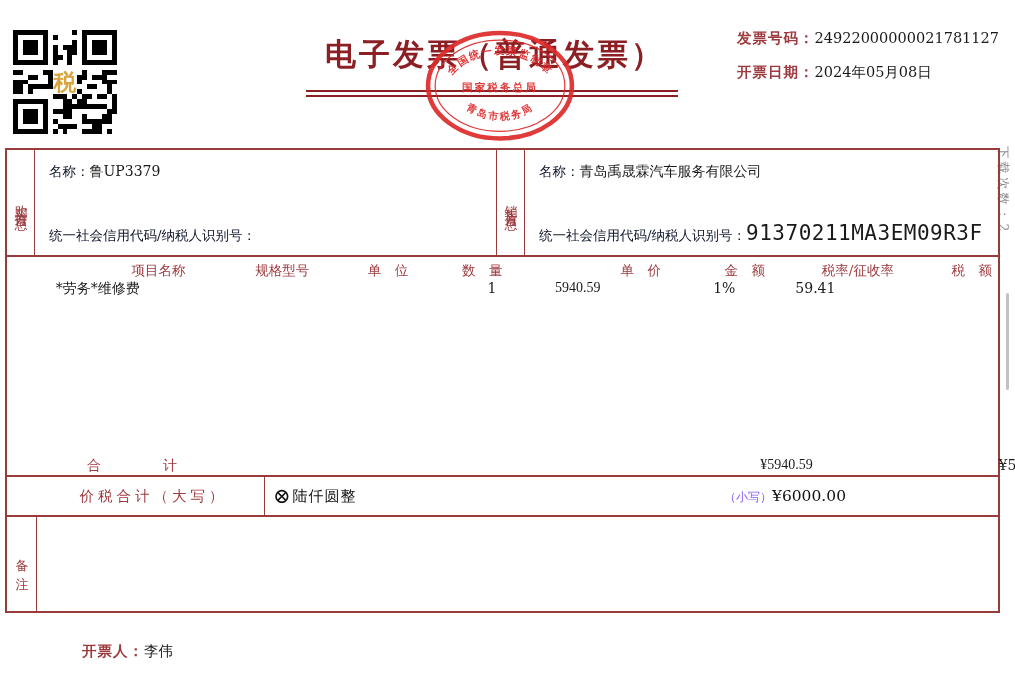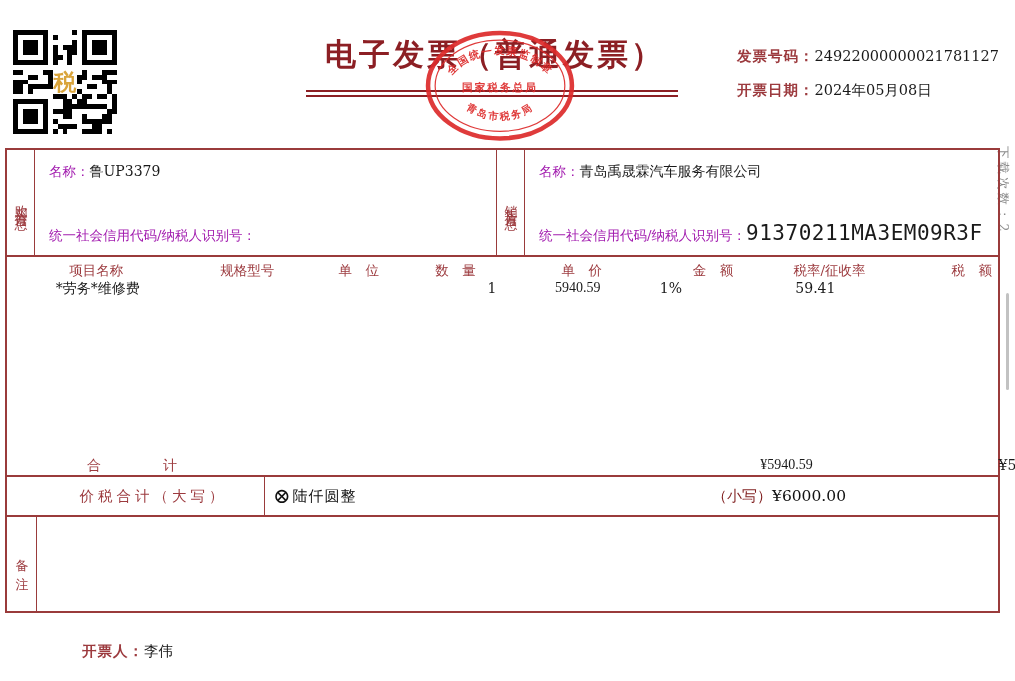--- a/index.html
+++ b/index.html
@@ -17,21 +17,21 @@
   .title {
     position:absolute; left:285px; top:34px; width:420px; text-align:center;
     font-size:31px; font-weight:bold; color:#8c1f24; letter-spacing:3px; white-space:nowrap;
   }
   .title-line { position:absolute; left:306px; width:372px; height:2px; background:#8c1f24; }
   .title-line.l1 { top:90px; }
   .title-line.l2 { top:95px; }
 
   .stamp { position:absolute; left:424px; top:30px; width:152px; height:112px; opacity:.92; pointer-events:none; }
 
-  .meta { position:absolute; left:737px; top:47px; font-size:14.5px; white-space:nowrap; }
+  .meta { position:absolute; left:737px; top:29px; font-size:14.5px; white-space:nowrap; }
   .meta .row { margin-bottom:15px; }
   .meta .lbl { color:#9c3a3e; font-weight:bold; letter-spacing:1px; }
   .meta .val { color:#1a1a1a; }
 
   .side-note {
     position:absolute; left:1011px; top:146px; transform:rotate(90deg); transform-origin:0 0;
     font-size:12.5px; color:#8a8a8a; letter-spacing:3px; white-space:nowrap;
   }
   .scrollbar { position:absolute; left:1006px; top:293px; width:3px; height:97px; background:#c2c2c2; border-radius:2px; }
 
@@ -49,52 +49,52 @@
     color:#9c3a3e; font-size:13px;
     writing-mode:vertical-lr; text-orientation:upright; letter-spacing:3px;
   }
 
   
   .parties { flex:0 0 107px; display:flex; }
   .party-content { display:flex; flex-direction:column; padding:13px 12px 0 14px; font-size:13.5px; }
   .party-content.buyer  { flex:0 0 462px; border-right:1.5px solid #9a3b3b; }
   .party-content.seller { flex:1; }
   .party-line2 { margin-top:40px; }
-  .party-lbl { color:#a21caf; }
+  .party-lbl { color:#0f172a; }
   .party-val { color:#1a1a1a; font-size:14px;text-align:right; }
   .tax-id-val { font-family:"DejaVu Sans Mono","Liberation Mono",monospace; font-size:21px; letter-spacing:.5px; }
 
   
   .items { flex:0 0 220px; display:flex; flex-direction:column; font-size:14px; }
   .irow { display:flex; white-space:nowrap; }
   .items-header { padding-top:5px; color:#9c3a3e; font-size:13.5px; }
   .items-data { color:#1a1a1a; }
   .spacer { flex:1; }
   .c { overflow:visible; }
   .c1 { flex:0 0 18%; }  .c2 { flex:0 0 12.5%; } .c3 { flex:0 0 10%; }
   .c4 { flex:0 0 9.5%; } .c5 { flex:0 0 16%; }   .c6 { flex:0 0 10.5%;font-family:Liberation Serif, serif; }
   .c7 { flex:0 0 13%; }  .c8 { flex:0 0 10.5%; }
-  .tc { text-align:center; } .tr { text-align:right; } .tl { text-align:center; }
+  .tc { text-align:right; } .tr { text-align:right; } .tl { text-align:center; }
   .pr6 { padding-right:6px; } .pr4 { padding-right:4px; } .pl8 { padding-left:8px; }
   .item-name { padding-left:3px; }
   .total-row { }
   .total-label { padding-left:80px; letter-spacing:62px; color:#9c3a3e; }
 
   
   .summary { flex:0 0 40px; display:flex; align-items:center; font-size:14.5px; }
   .sum-label {
     flex:0 0 258px; align-self:stretch; border-right:1.5px solid #9a3b3b;
     display:flex; align-items:center; justify-content:center;
     color:#9c3a3e; letter-spacing:4px;padding-left:36px;
   }
   .sum-content { flex:1; display:flex; align-items:center; padding-left:8px; }
   .words-symbol { font-size:21px; line-height:1; margin-right:2px; color:#111; }
   .words { font-size:15px; color:#111; letter-spacing:1px; }
   .figures-wrap { margin-left:auto; margin-right:152px; }
-  .figures-lbl { color:#7f1d1d; font-size:15px; }
+  .figures-lbl { color:#8b5cf6; font-size:12px; }
   .figures-val { color:#111; font-size:15.5px; }
 
   
   .remarks { flex:1; display:flex; }
   .remarks .v-label { flex:0 0 30px; letter-spacing:18px; padding-top:6px; }
   .remarks-content { flex:1; }
 
   
   .footer { position:absolute; left:82px; top:642px; font-size:14.5px; white-space:nowrap; }
   .footer .lbl { color:#9c3a3e; font-weight:bold; letter-spacing:1px; }

